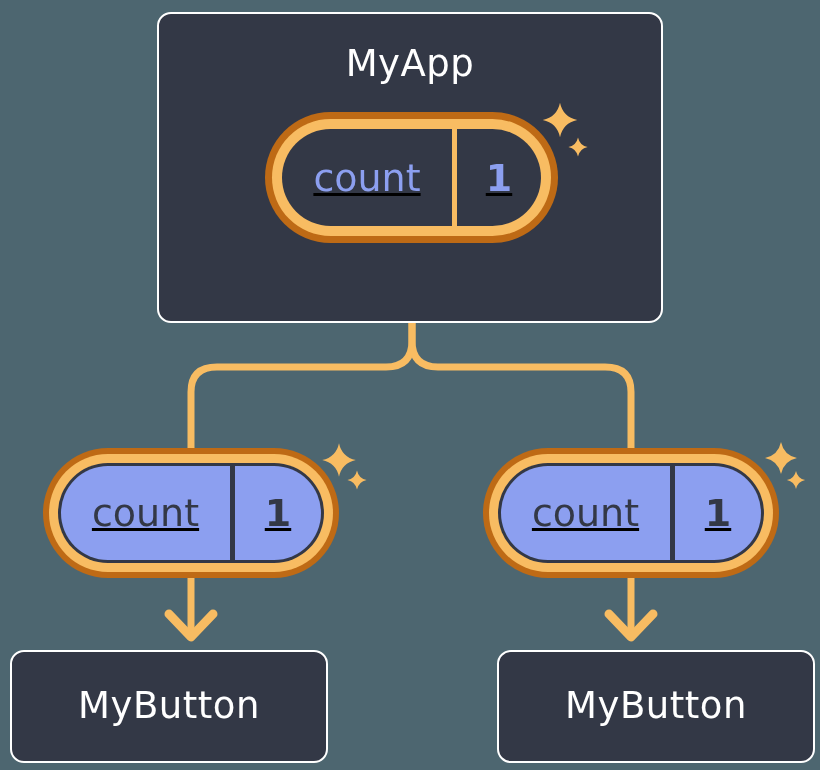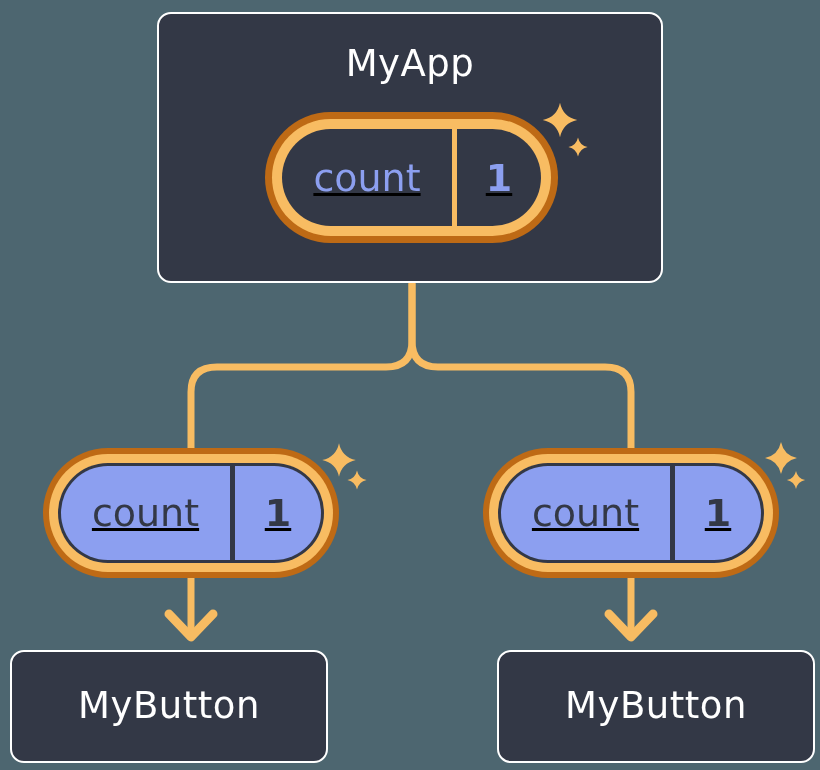--- a/index.html
+++ b/index.html
@@ -20,21 +20,21 @@
 
   
   .box{
     position:absolute;
     background:#333846;
     border:2.5px solid #FFFFFF;
     border-radius:14px;
     box-sizing:border-box;
     z-index:2;
   }
-  .app-box{left:157px;top:12px;width:506px;height:271px;}
+  .app-box{left:157px;top:12px;width:506px;height:311px;}
   .app-box .box-title{margin-top:28px;}
   .box-title{
     text-align:center;
     color:#FFFFFF;
     font-size:37px;
     letter-spacing:0.5px;
     line-height:1.2;
   }
   .btn-box{display:flex;align-items:center;justify-content:center;}
   .btn-left{left:10px;top:650px;width:318px;height:113px;}

